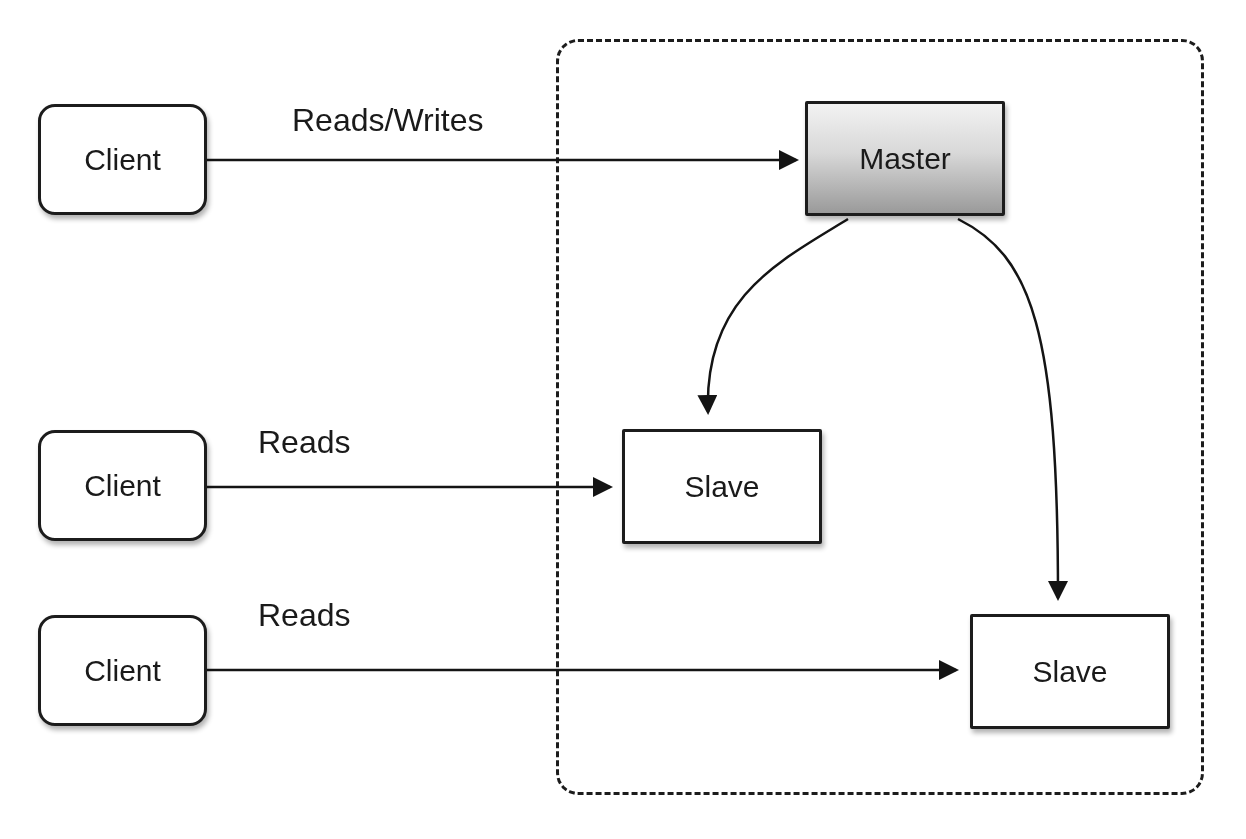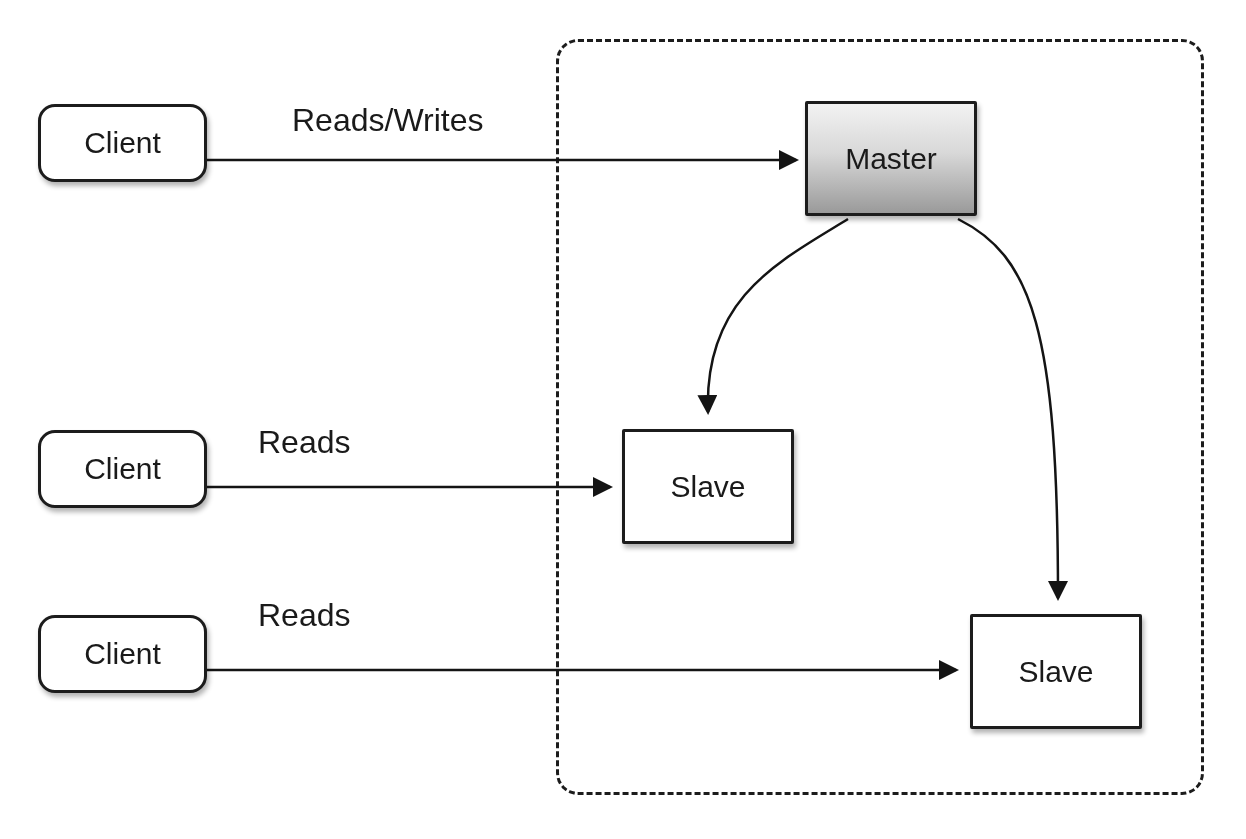--- a/index.html
+++ b/index.html
@@ -36,25 +36,25 @@
     background: #ffffff;
     border: 3px solid #1c1c1c;
     font-size: 30px;
     color: #1a1a1a;
     box-shadow: 2px 4px 5px rgba(0,0,0,0.30);
     box-sizing: border-box;
   }
   .client {
     left: 38px;
     width: 169px;
-    height: 78px;
+    height: 111px;
     border-radius: 17px;
   }
   .server {
-    width: 172px;
+    width: 200px;
     height: 115px;
     border-radius: 2px;
   }
   .master {
     background: linear-gradient(to bottom, #f2f2f2 0%, #d8d8d8 45%, #9a9a9a 100%);
   }
   .boundary {
     position: absolute;
     left: 556px;
     top: 39px;

